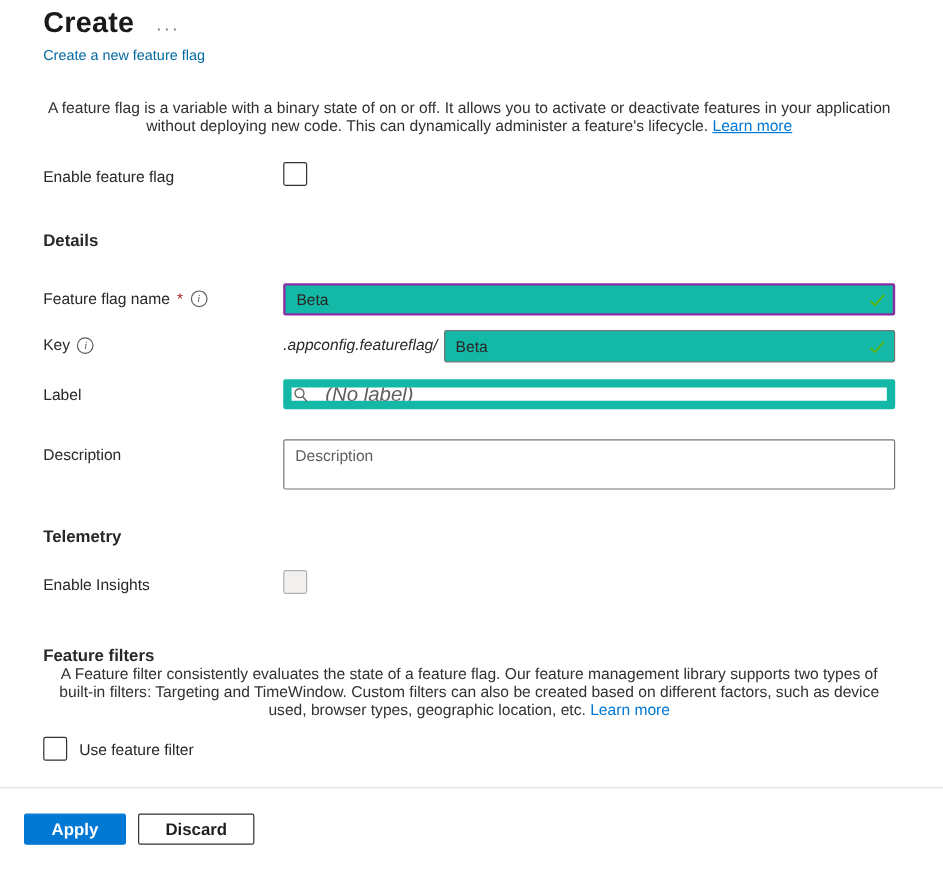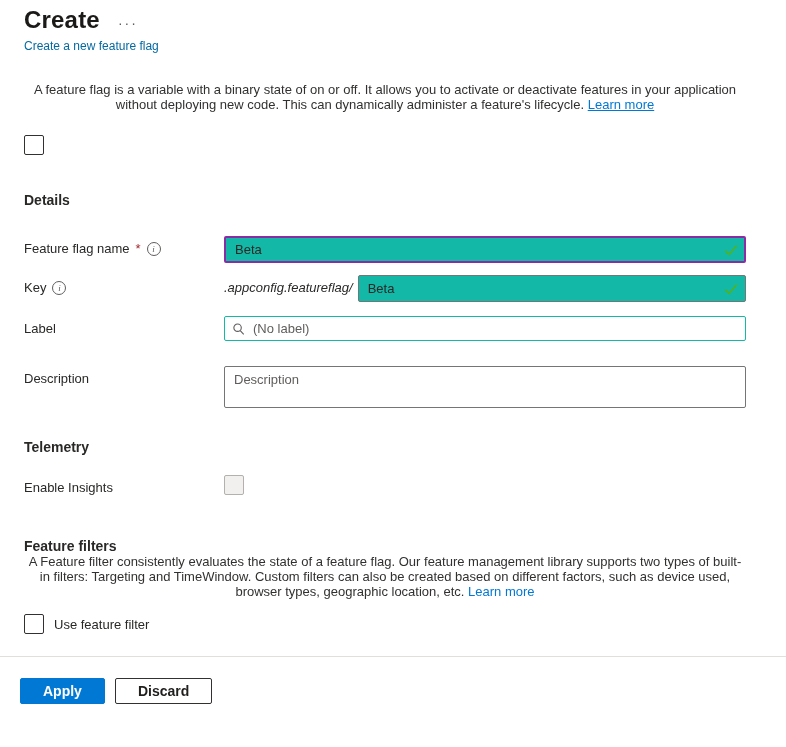--- a/index.html
+++ b/index.html
@@ -3,21 +3,21 @@
 <meta charset="utf-8">
 <style>
   * { box-sizing: border-box; margin: 0; padding: 0; }
   html, body {
     width: 786px; height: 747px;
     background: #ffffff;
     font-family: "Liberation Sans", "DejaVu Sans", sans-serif;
     color: #323130;
     overflow: hidden;
   }
-  .page { padding: 0 40px 0 24px; }
+  .page { padding: 0 40px 0 36px; }
 
   
   .header { padding-top: 6px; }
   .title-line { display: flex; align-items: center; gap: 18px; }
   .page-title { font-size: 24px; font-weight: 700; color: #1b1a19; letter-spacing: 0.2px; }
   .more-icon { font-size: 14px; color: #605e5c; letter-spacing: 2px; line-height: 1; cursor: pointer; padding-top: 6px; }
   .subtitle { font-size: 12px; color: #0369a1; margin-top: 5px; }
 
   
   .para { font-size: 13px; line-height: 15px; color: #323130; text-align: center; }
@@ -46,23 +46,24 @@
     width: 100%; height: 27px; border: 1px solid #757575; border-radius: 2px;
     font-size: 13px; padding: 2px 28px 2px 9px; color: #292827; outline: none;
     font-family: "Liberation Sans", sans-serif; background: #14b8a6;
   }
   .text-input.focus-valid { border: 2px solid #8a2da5; }
   .valid-check { position: absolute; right: 8px; top: 50%; transform: translateY(-50%); width: 14px; height: 14px; }
   .key-prefix { font-size: 13px; font-style: italic; color: #292827; padding-top: 5px; padding-right: 5px; white-space: nowrap; }
 
   .search-input-wrap { position: relative; flex: 1; }
   .search-input {
-    width: 100%; height: 25px; border: 1px solid #14b8a6; border-radius: 2px;
-    font-size: 13px; padding: 2px 8px 2px 28px; color: #292827; outline: none;
+    width: 100%; height: 25px; border: 7px solid #14b8a6; border-radius: 2px;
+    font-size: 17px; padding: 2px 8px 2px 28px; color: #292827; outline: none;
     font-family: "Liberation Sans", sans-serif;
+    font-style: italic;
   }
   .search-input::placeholder, .text-input::placeholder, .desc-textarea::placeholder { color: #605e5c; opacity: 1; }
   .search-icon { position: absolute; left: 8px; top: 50%; transform: translateY(-50%); width: 13px; height: 13px; }
 
   .desc-textarea {
     width: 100%; height: 42px; border: 1px solid #757575; border-radius: 2px;
     font-size: 13px; padding: 5px 9px; color: #292827; resize: none; outline: none;
     font-family: "Liberation Sans", sans-serif;
   }
 
@@ -109,20 +110,21 @@
     <div class="title-line">
       <div class="page-title">Create</div>
       <div class="more-icon">···</div>
     </div>
     <div class="subtitle">Create a new feature flag</div>
   </div>
 
   <p class="para intro-para"><span>A feature flag is a variable with a binary state of on or off. It allows you to activate or deactivate features in your application without deploying new code. This can dynamically administer a feature's lifecycle. </span><a class="link underlined">Learn more</a></p>
 
   <div class="form-row row-enable-flag">
+    <div class="form-label-col">Enable feature flag</div>
     <div class="form-value-col">
       <div class="checkbox"></div>
     </div>
   </div>
 
   <div class="section-heading heading-details">Details</div>
 
   <div class="form-row row-name">
     <div class="form-label-col">
       <span>Feature flag name</span>

